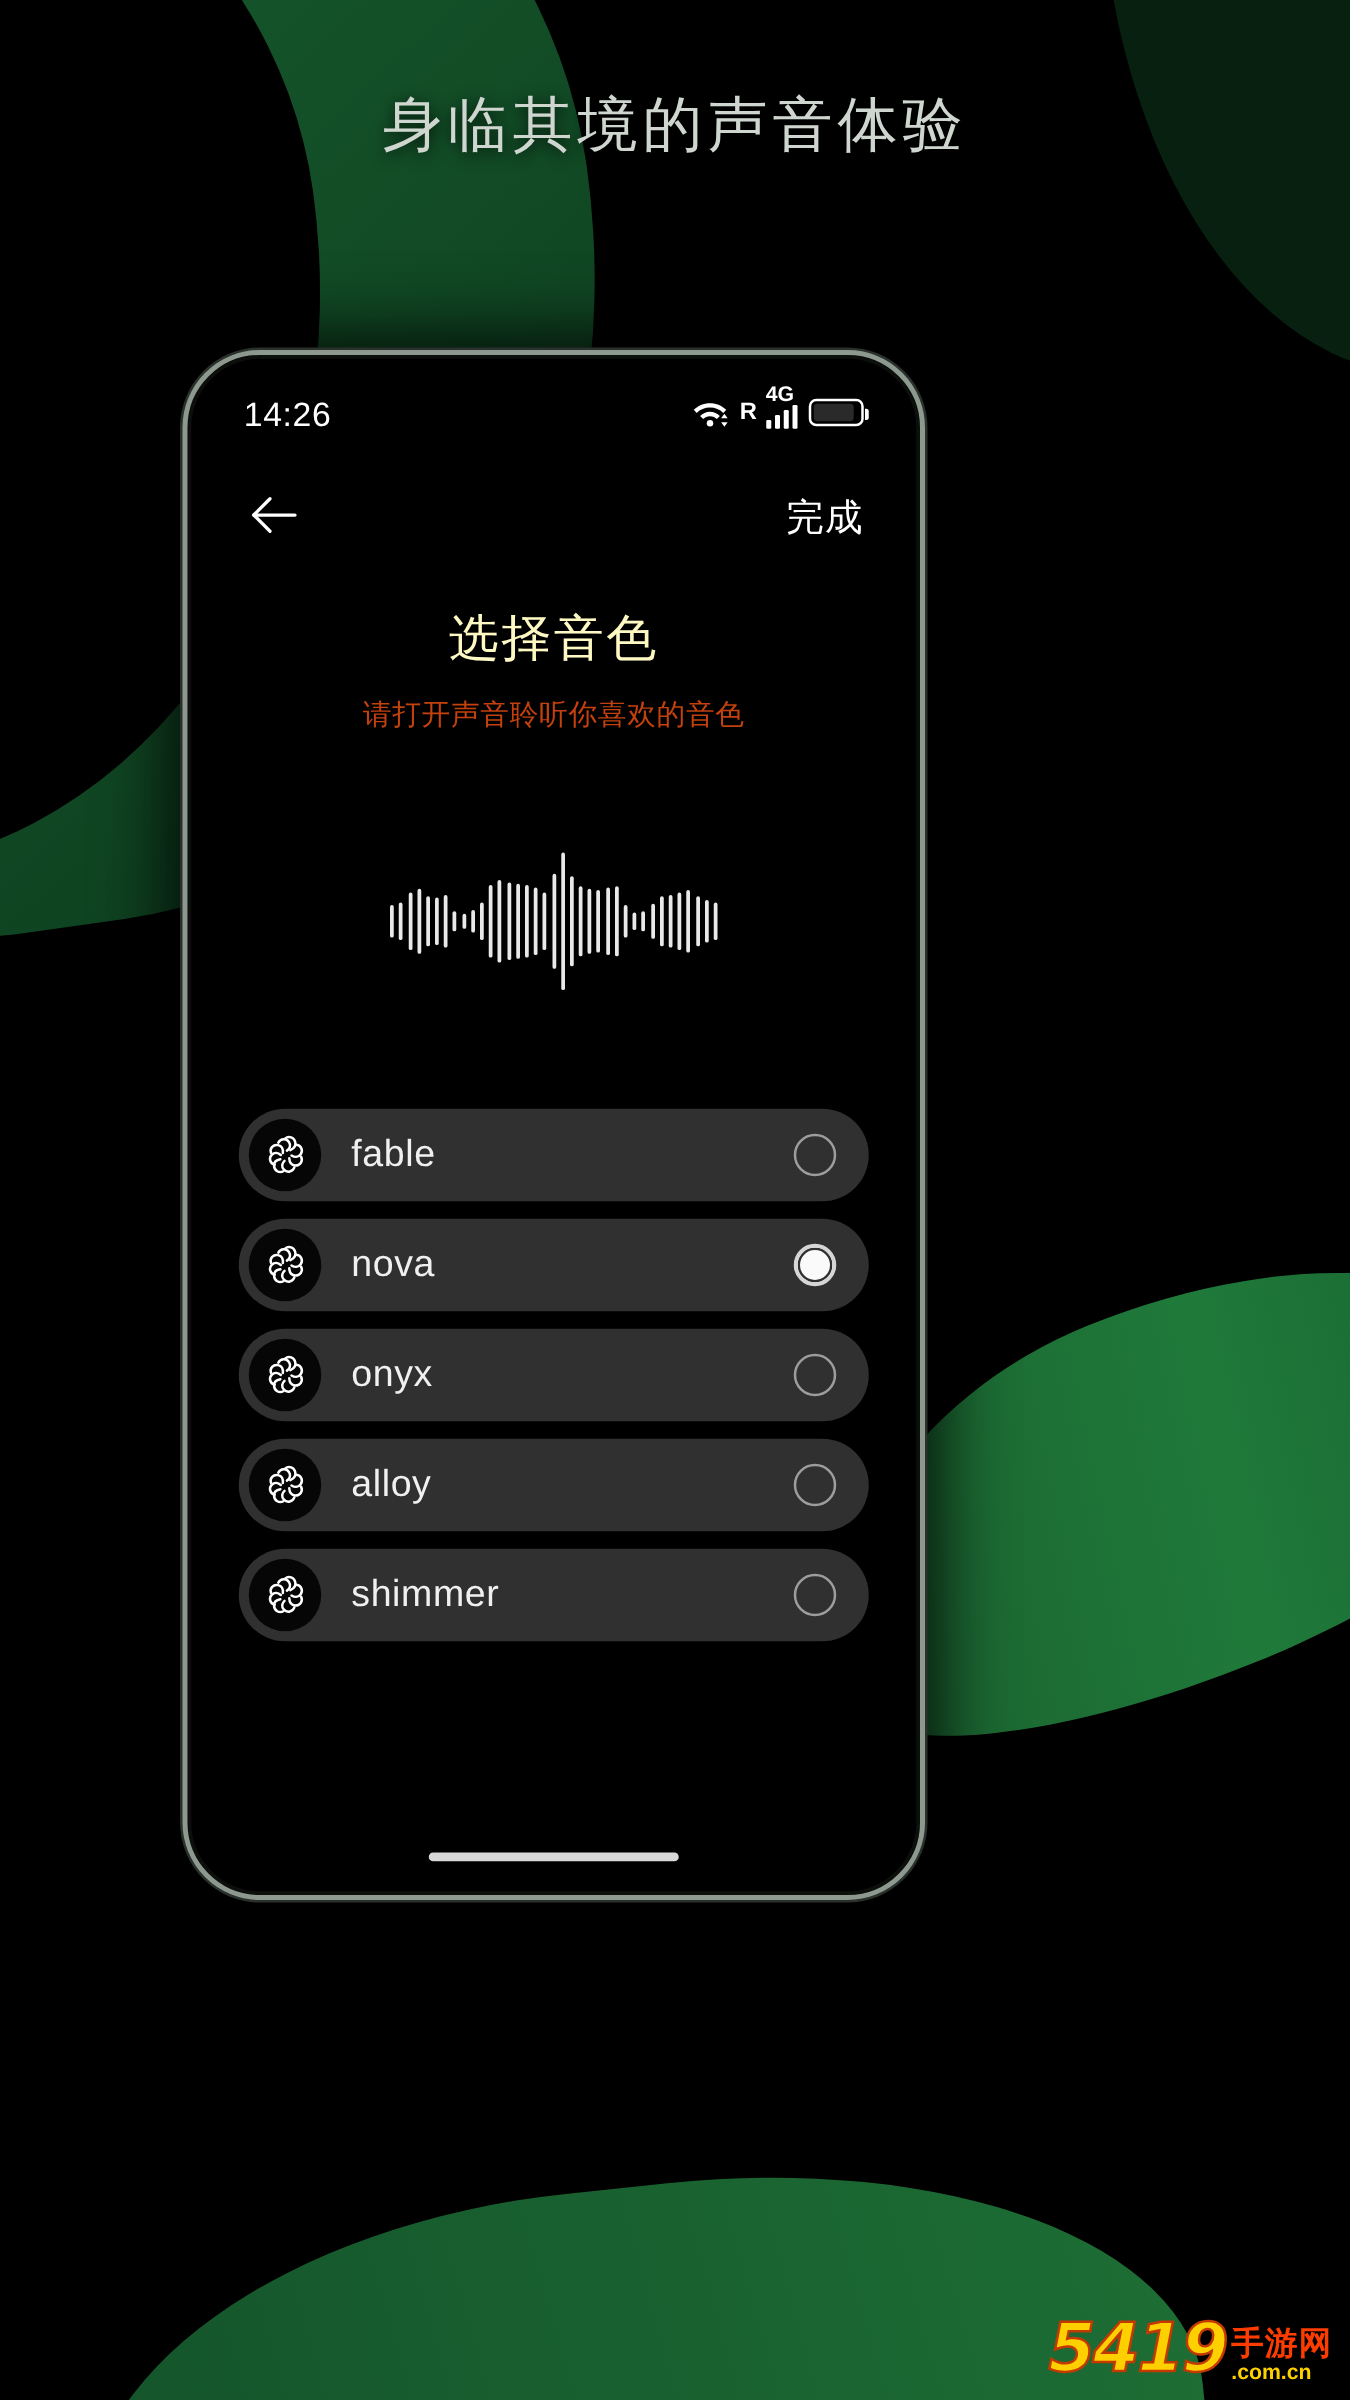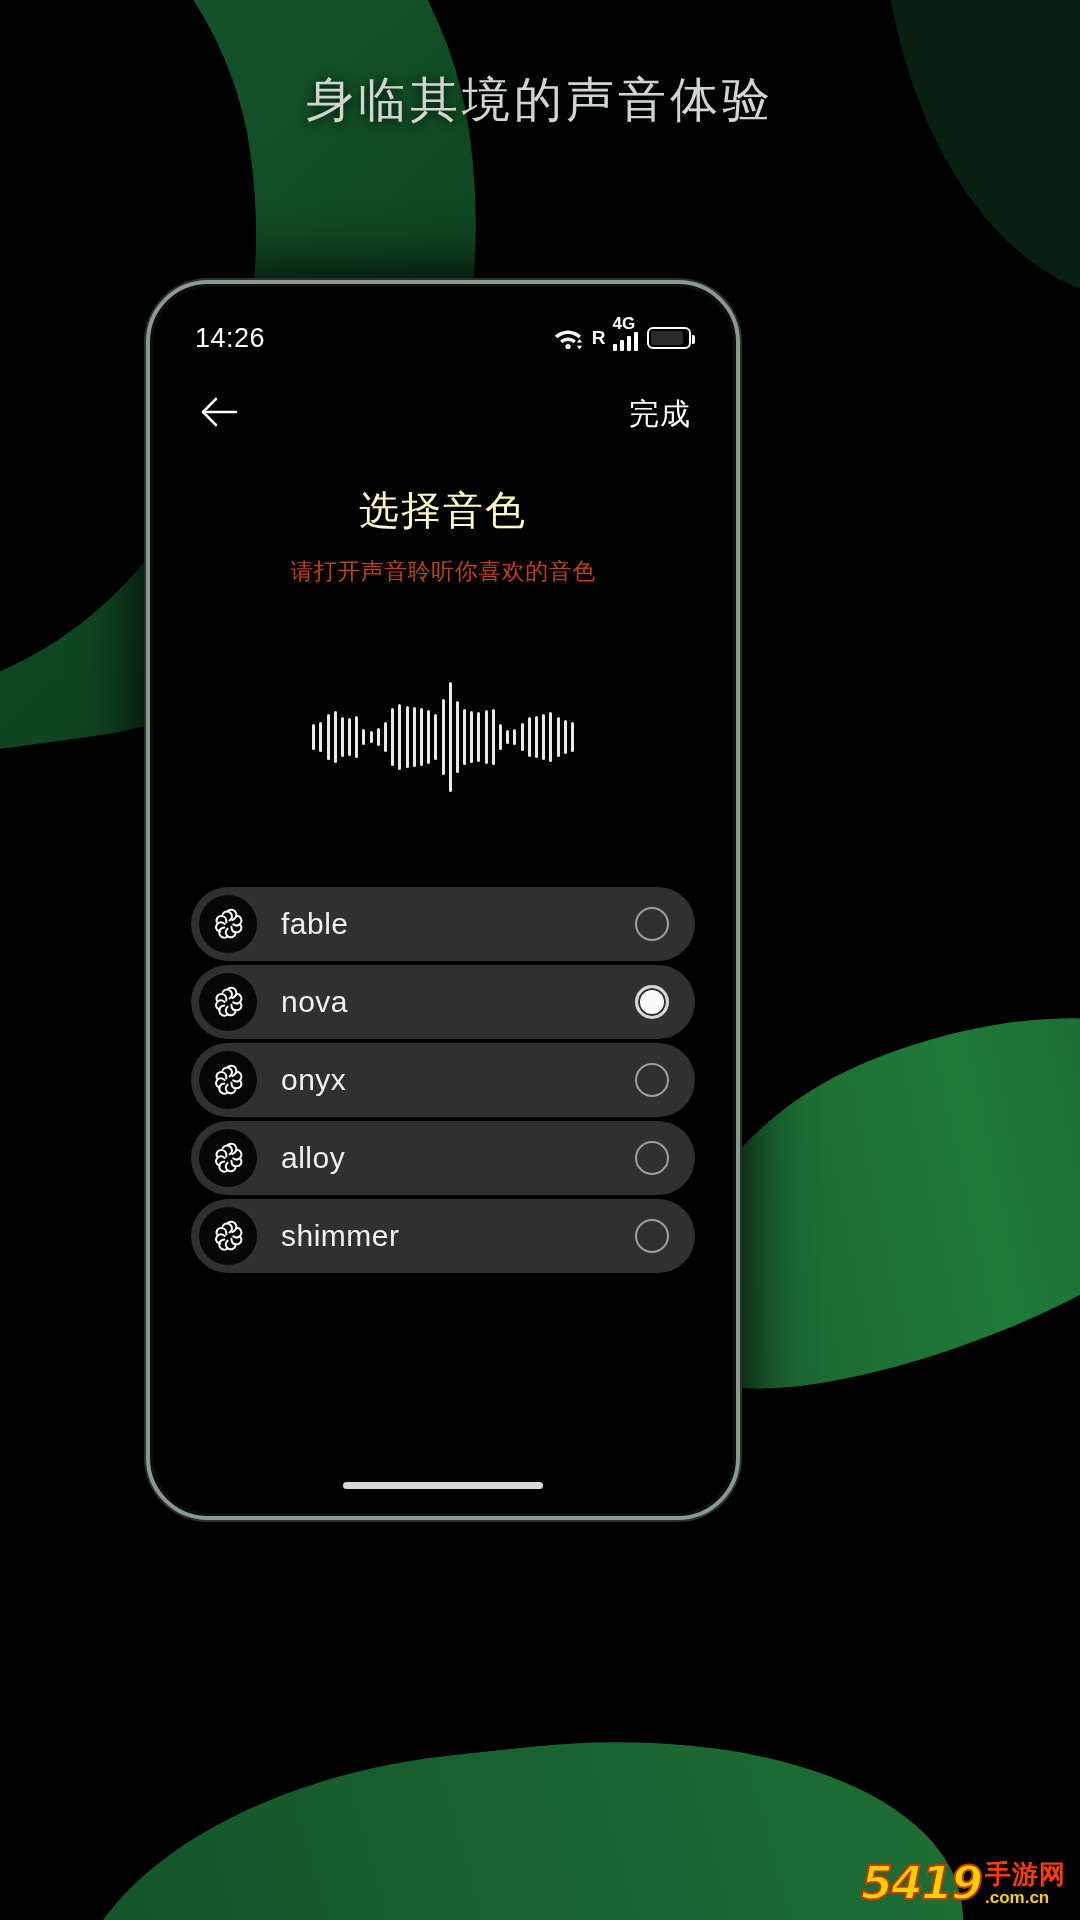--- a/index.html
+++ b/index.html
@@ -105,21 +105,21 @@
     width:6px; height:120px;
     background:linear-gradient(180deg,#6f7a70,#343a35);
     border-radius:3px;
     z-index:6;
   }
   .phone-side-btn.b1 { top:360px; }
   .phone-side-btn.b2 { top:560px; height:170px; }
 
   
   .statusbar {
-    display:flex; align-items:center; justify-content:space-between;
+    display:flex; align-items:flex-start; justify-content:space-between;
     padding:28px 40px 0 40px;
     height:70px;
   }
   .status-time { color:#fff; font-size:27px; letter-spacing:.5px; }
   .status-icons { display:flex; align-items:center; gap:9px; }
   .status-icons svg { display:block; }
   .roam-letter { color:#fff; font-size:19px; font-weight:700; margin-right:-2px;}
   .net-label { color:#fff; font-size:17px; font-weight:700; line-height:1; }
   .net-stack { display:flex; flex-direction:column; align-items:flex-start; justify-content:flex-end; height:26px;}
   .sig-bars { display:flex; align-items:flex-end; gap:2.5px; height:19px; }
@@ -159,21 +159,21 @@
   }
   .wave {
     display:flex; align-items:center; justify-content:center;
     gap:4.2px; height:120px;
   }
   .wave span {
     display:block; width:3px; background:#e9e9e9; border-radius:2px;
   }
 
   
-  .voice-list { padding:0 36px; display:flex; flex-direction:column; gap:4px; }
+  .voice-list { padding:0 36px; display:flex; flex-direction:column; gap:14px; }
   .voice-row {
     height:74px;
     background:#303030;
     border-radius:37px;
     display:flex; align-items:center;
     padding:0 26px 0 8px;
     cursor:pointer;
   }
   .voice-avatar {
     width:58px; height:58px; border-radius:50%;
@@ -197,21 +197,21 @@
     background:#d8d8d8;
   }
 
   
   .watermark {
     position:absolute; right:14px; bottom:14px; z-index:9;
     display:flex; align-items:flex-end; gap:4px;
     line-height:1;
   }
   .wm-num {
-    font-size:46px; font-weight:900; font-style:italic;
+    font-size:54px; font-weight:900; font-style:italic;
     color:#ffd000;
     -webkit-text-stroke:2px #c23a00;
     letter-spacing:-2px;
     font-family:"DejaVu Sans",sans-serif;
   }
   .wm-right { display:flex; flex-direction:column; align-items:flex-start; gap:2px; }
   .wm-cn { font-size:26px; font-weight:900; color:#ff3c00; letter-spacing:1px;text-align:right; }
   .wm-dom { font-size:17px; font-weight:700; color:#ffd000; letter-spacing:0px; }
 </style>
 </head>

